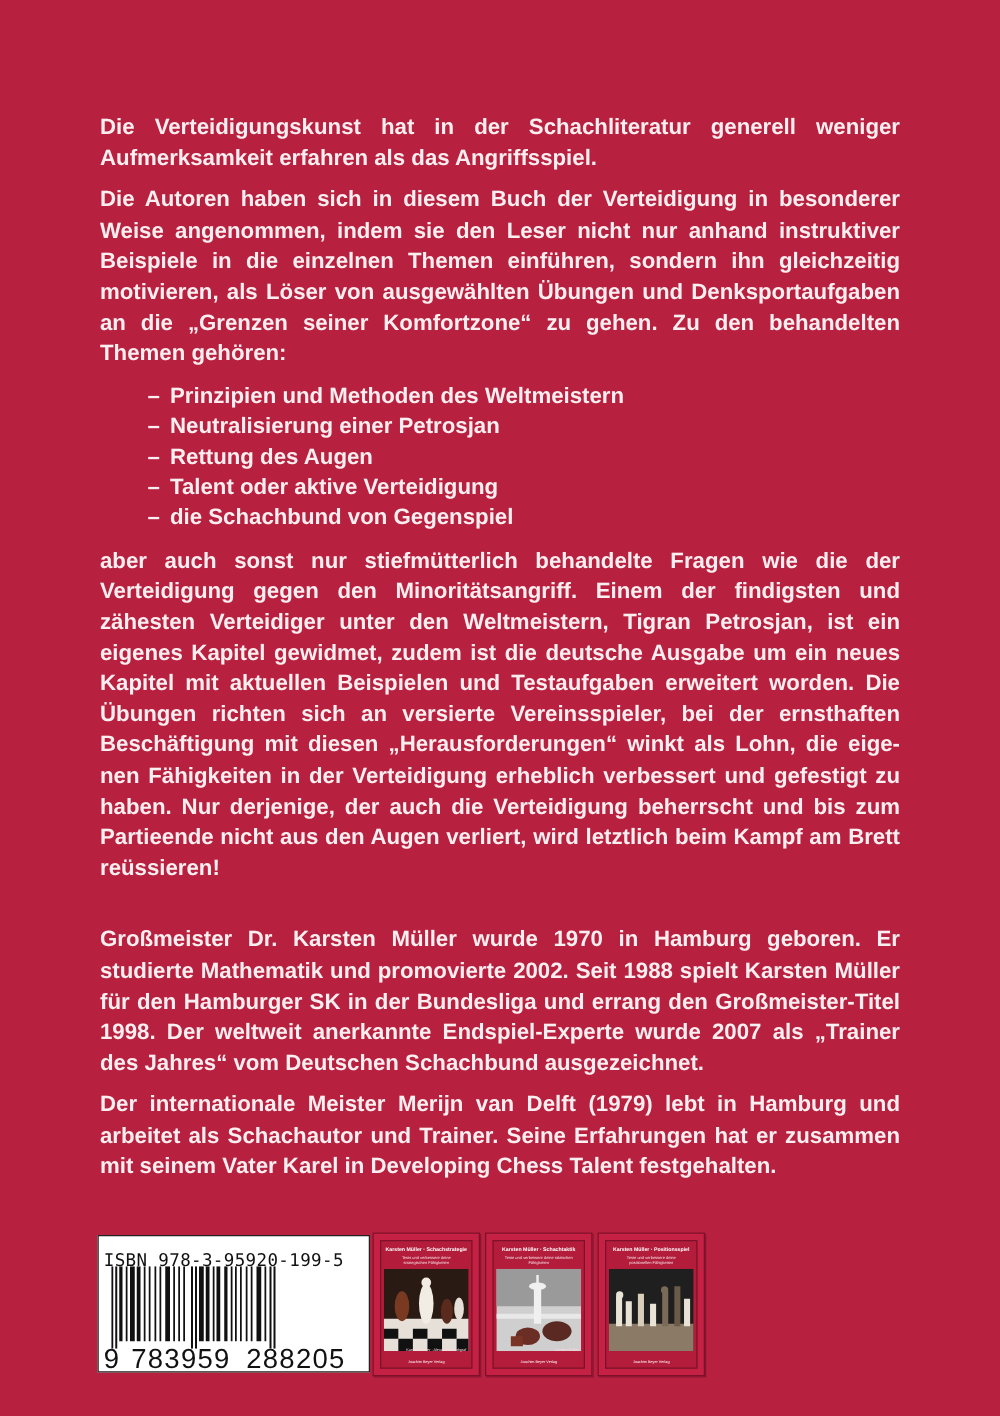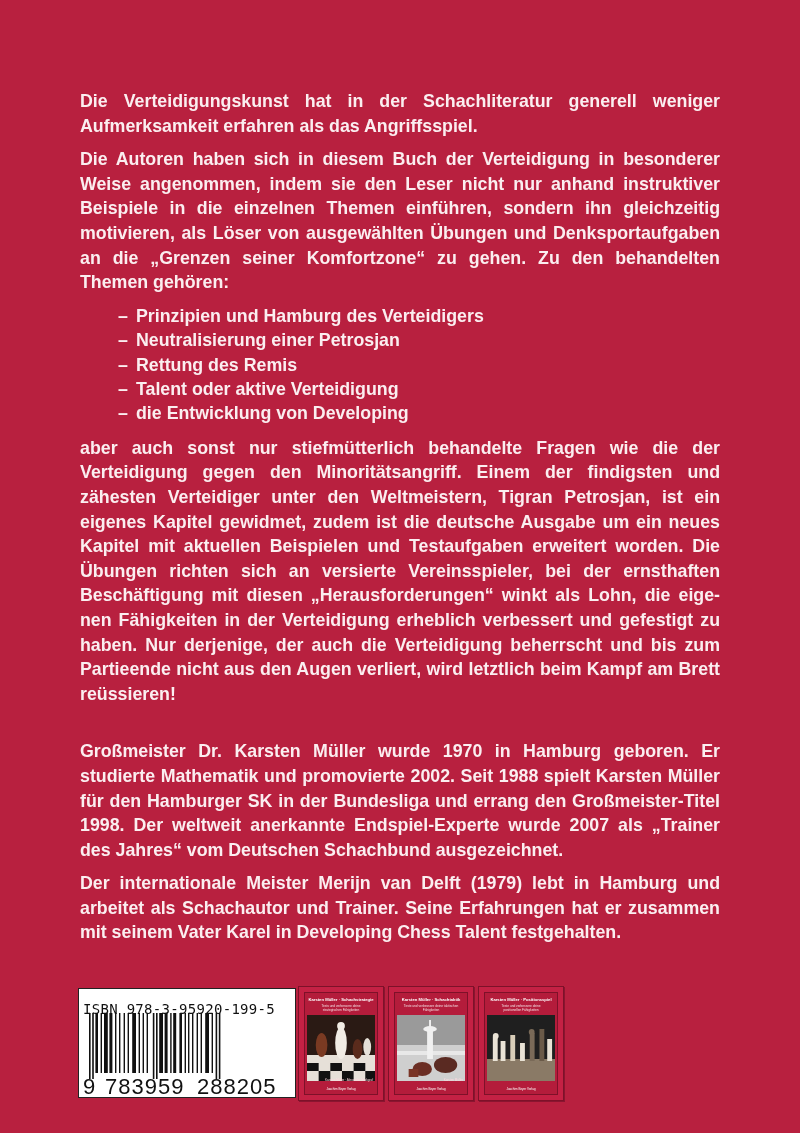--- a/index.html
+++ b/index.html
@@ -75,25 +75,25 @@
     font-size: 3px; color: #ffd9df; text-align: right; line-height: 4px;
   }
 </style>
 </head>
 <body>
 
 <div class="content">
   <p>Die Verteidigungskunst hat in der Schachliteratur generell weniger Aufmerksamkeit erfahren als das Angriffsspiel.</p>
   <p>Die Autoren haben sich in diesem Buch der Verteidigung in besonderer Weise angenommen, indem sie den Leser nicht nur anhand instruktiver Beispiele in die einzelnen Themen einführen, sondern ihn gleichzeitig motivieren, als Löser von ausgewählten Übungen und Denksportauf­gaben an die „Grenzen seiner Komfortzone“ zu gehen. Zu den behandel­ten Themen gehören:</p>
   <ul>
-    <li><span class="dash">–</span><span>Prinzipien und Hamburg des Verteidigers</span></li>
+    <li><span class="dash">–</span><span>Prinzipien und Methoden des Weltmeistern</span></li>
     <li><span class="dash">–</span><span>Neutralisierung einer Petrosjan</span></li>
-    <li><span class="dash">–</span><span>Rettung des Remis</span></li>
+    <li><span class="dash">–</span><span>Rettung des Augen</span></li>
     <li><span class="dash">–</span><span>Talent oder aktive Verteidigung</span></li>
-    <li><span class="dash">–</span><span>die Entwicklung von Developing</span></li>
+    <li><span class="dash">–</span><span>die Schachbund von Gegenspiel</span></li>
   </ul>
   <p>aber auch sonst nur stiefmütterlich behandelte Fragen wie die der Verteidigung gegen den Minoritätsangriff. Einem der findigsten und zähesten Verteidiger unter den Weltmeistern, Tigran Petrosjan, ist ein eigenes Kapitel gewidmet, zudem ist die deutsche Ausgabe um ein neues Kapitel mit aktuellen Beispielen und Testaufgaben erweitert worden. Die Übungen richten sich an versierte Vereinsspieler, bei der ernsthaften Beschäftigung mit diesen „Herausforderungen“ winkt als Lohn, die eige­nen Fähigkeiten in der Verteidigung erheblich verbessert und gefestigt zu haben. Nur derjenige, der auch die Verteidigung beherrscht und bis zum Partieende nicht aus den Augen verliert, wird letztlich beim Kampf am Brett reüssieren!</p>
   <div class="gap"></div>
   <p>Großmeister Dr. Karsten Müller wurde 1970 in Hamburg geboren. Er studierte Mathematik und promovierte 2002. Seit 1988 spielt Karsten Müller für den Hamburger SK in der Bundesliga und errang den Großmeister-Titel 1998. Der weltweit anerkannte Endspiel-Experte wurde 2007 als „Trainer des Jahres“ vom Deutschen Schachbund ausgezeichnet.</p>
   <p>Der internationale Meister Merijn van Delft (1979) lebt in Hamburg und arbeitet als Schachautor und Trainer. Seine Erfahrungen hat er zusammen mit seinem Vater Karel in Developing Chess Talent festgehalten.</p>
 </div>
 
 <div class="bottom">
   <div class="barcode">
     <div class="isbn-text">ISBN 978-3-95920-199-5</div>

